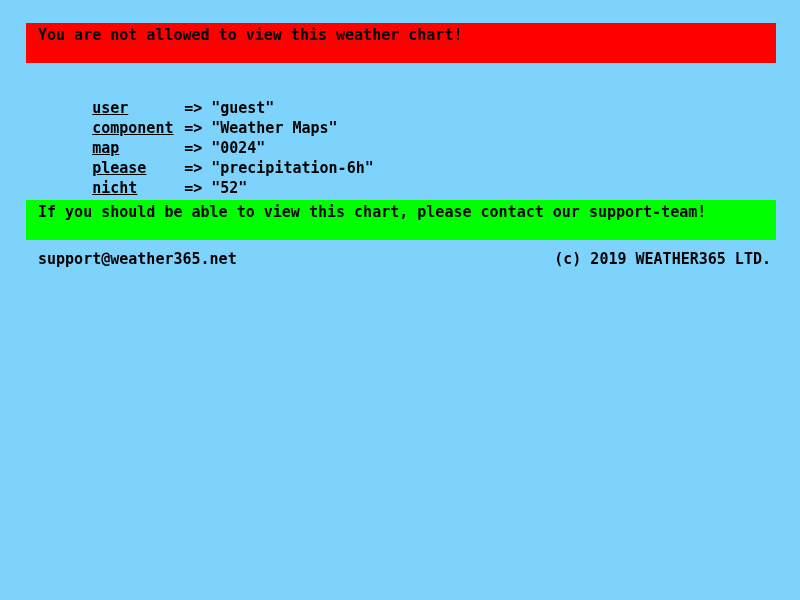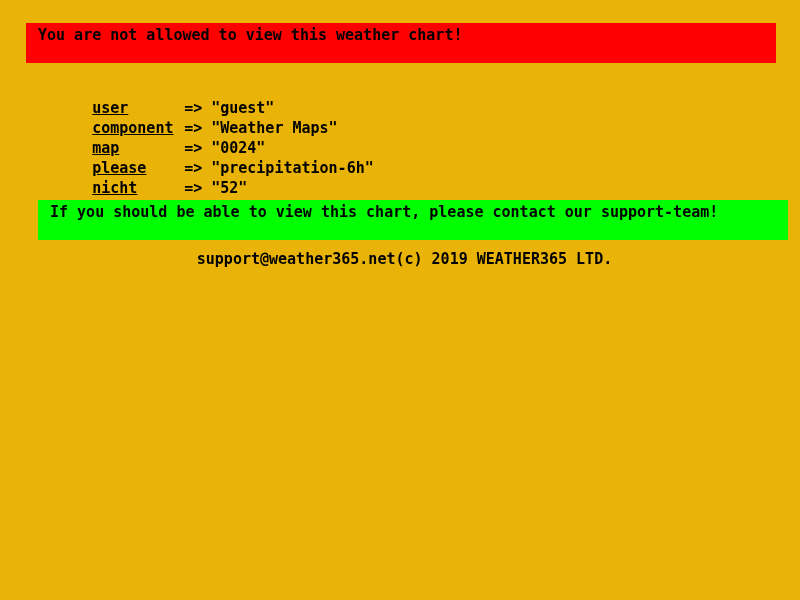--- a/index.html
+++ b/index.html
@@ -4,21 +4,21 @@
 <style>
   html, body {
     margin: 0;
     padding: 0;
     background: #ffffff;
   }
   .page {
     position: relative;
     width: 800px;
     height: 600px;
-    background: #eab308;
+    background: #7dd3fc;
     overflow: hidden;
     font-family: "DejaVu Sans Mono", "Liberation Mono", monospace;
     font-weight: bold;
     font-size: 15px;
     color: #000000;
   }
   .banner {
     position: absolute;
     left: 26px;
     width: 750px;
@@ -59,21 +59,21 @@
   }
   .kv-value {
     margin-left: 9px;
   }
   .footer {
     position: absolute;
     left: 38px;
     top: 251px;
     width: 733px;
     display: flex;
-    justify-content: center;
+    justify-content: space-between;
     line-height: 16px;
     white-space: nowrap;
   }
 </style>
 </head>
 <body>
 
 <div class="page">
 
   <div class="banner banner-error" style="background-color: rgb(255, 0, 0);">
@@ -91,21 +91,21 @@
       <span class="kv-key">map</span><span class="kv-arrow">=&gt;</span><span class="kv-value">"0024"</span>
     </div>
     <div class="kv-row">
       <span class="kv-key">please</span><span class="kv-arrow">=&gt;</span><span class="kv-value">"precipitation-6h"</span>
     </div>
     <div class="kv-row">
       <span class="kv-key">nicht</span><span class="kv-arrow">=&gt;</span><span class="kv-value">"52"</span>
     </div>
   </div>
 
-  <div class="banner banner-support" style="background-color: rgb(0, 255, 0); margin-left: 12px;">
+  <div class="banner banner-support" style="background-color: rgb(0, 255, 0);">
     <div>If you should be able to view this chart, please contact our support-team!</div>
   </div>
 
   <div class="footer">
     <span>support@weather365.net</span>
     <span>(c) 2019 WEATHER365 LTD.</span>
   </div>
 
 </div>
 

